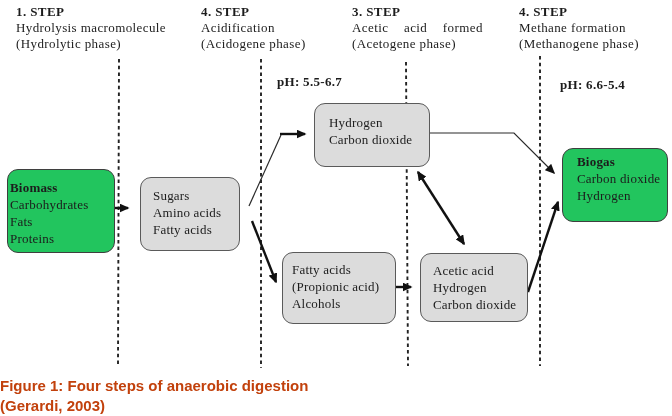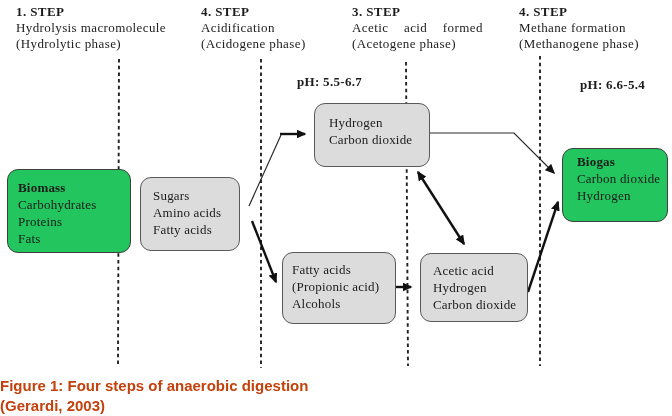--- a/index.html
+++ b/index.html
@@ -6,31 +6,31 @@
   .canvas{
     position:relative;width:672px;height:416px;background:#ffffff;
     font-family:"Liberation Serif", serif;color:#1c1c1c;overflow:hidden;
   }
   
   .step-header{position:absolute;top:4px;font-size:13px;line-height:16px;letter-spacing:0.4px;white-space:nowrap;}
   .step-title{font-weight:bold;display:block;}
   .step-line{display:block;}
   .spread{word-spacing:12px;}
   
-  .ph-label{position:absolute;font-weight:bold;font-size:13px;letter-spacing:0.3px;white-space:nowrap;margin-left:20px;}
+  .ph-label{position:absolute;font-weight:bold;font-size:13px;letter-spacing:0.3px;white-space:nowrap;}
   
   .pbox{
     position:absolute;box-sizing:border-box;border-radius:11px;
     font-size:13px;line-height:17px;letter-spacing:0.2px;white-space:nowrap;
   }
   .pbox .bold{font-weight:bold;}
   .pbox span{display:block;}
   .box-dark{background:#22c55e;border:1.6px solid #3f3f3f;}
   .box-light{background:#dcdcdc;border:1.3px solid #5a5a5a;}
-  #box-biomass{left:7px;top:169px;width:124px;height:84px;padding:9px 0 0 10px;}
+  #box-biomass{left:7px;top:169px;width:108px;height:84px;padding:9px 0 0 2px;}
   #box-sugars{left:140px;top:177px;width:100px;height:74px;padding:9px 0 0 12px;}
   #box-hydrogen{left:314px;top:103px;width:116px;height:64px;padding:10px 0 0 14px;}
   #box-fatty{left:282px;top:252px;width:114px;height:72px;padding:8px 0 0 9px;}
   #box-acetic{left:420px;top:253px;width:108px;height:69px;padding:8px 16px 0 12px;}
   #box-biogas{left:562px;top:148px;width:106px;height:74px;padding:4px 0 0 14px;}
   
   .connectors{position:absolute;left:0;top:0;width:672px;height:416px;}
   .divider{stroke:#222222;stroke-width:1.9;stroke-dasharray:3.5 3.2;fill:none;}
   .arrow-thick{stroke:#111111;stroke-width:2.4;fill:none;}
   .arrow-thin{stroke:#2a2a2a;stroke-width:1.2;fill:none;}
@@ -89,22 +89,22 @@
     <line class="arrow-thick" x1="252" y1="221" x2="276" y2="282" marker-end="url(#ah)"></line>
     <line class="arrow-thick" x1="396" y1="287" x2="411" y2="287" marker-end="url(#ah)"></line>
     <line class="arrow-thick" x1="418" y1="172" x2="464" y2="244" marker-start="url(#ah)" marker-end="url(#ah)"></line>
     <polyline class="arrow-thin" points="430,133 514,133 554,173" marker-end="url(#ah)"></polyline>
     <line class="arrow-thick" x1="528" y1="292" x2="558" y2="202" marker-end="url(#ah)"></line>
   </svg>
 
   <div id="box-biomass" class="pbox box-dark">
     <span class="bold">Biomass</span>
     <span>Carbohydrates</span>
+    <span>Fats</span>
     <span>Proteins</span>
-    <span>Fats</span>
   </div>
 
   <div id="box-sugars" class="pbox box-light">
     <span>Sugars</span>
     <span>Amino acids</span>
     <span>Fatty acids</span>
   </div>
 
   <div id="box-hydrogen" class="pbox box-light">
     <span>Hydrogen</span>

